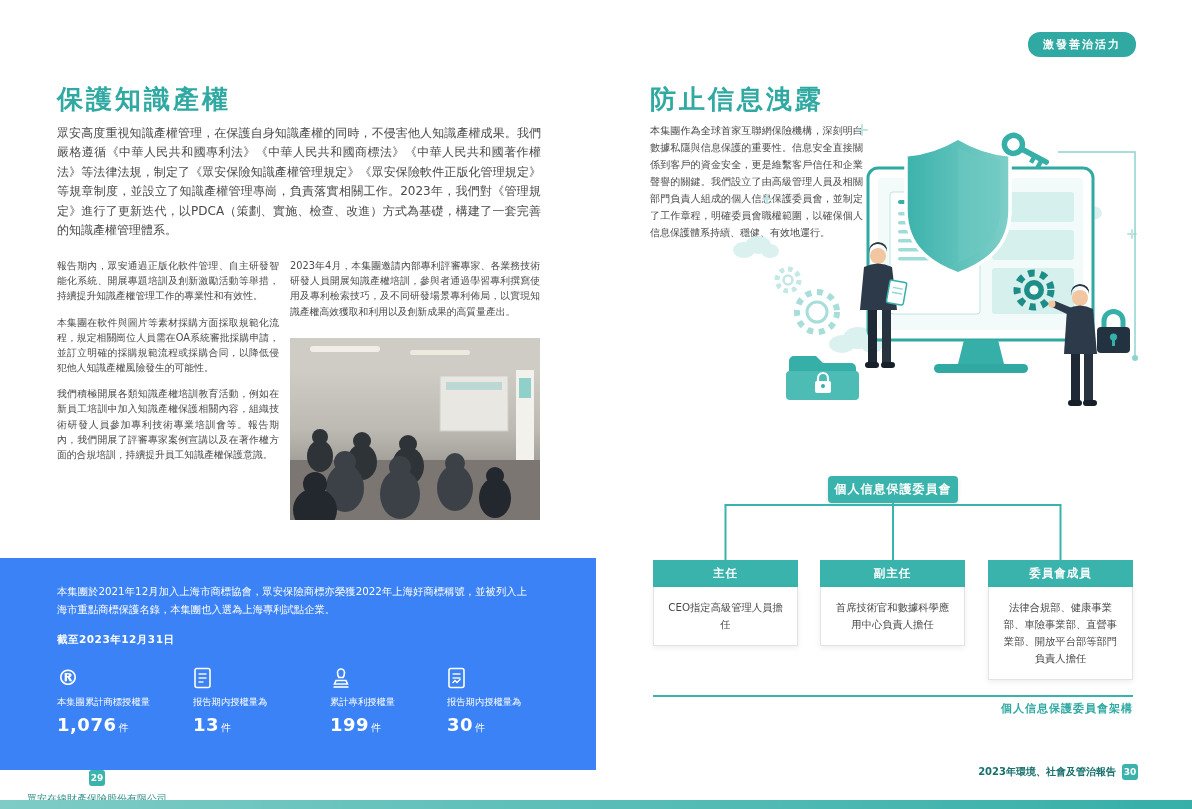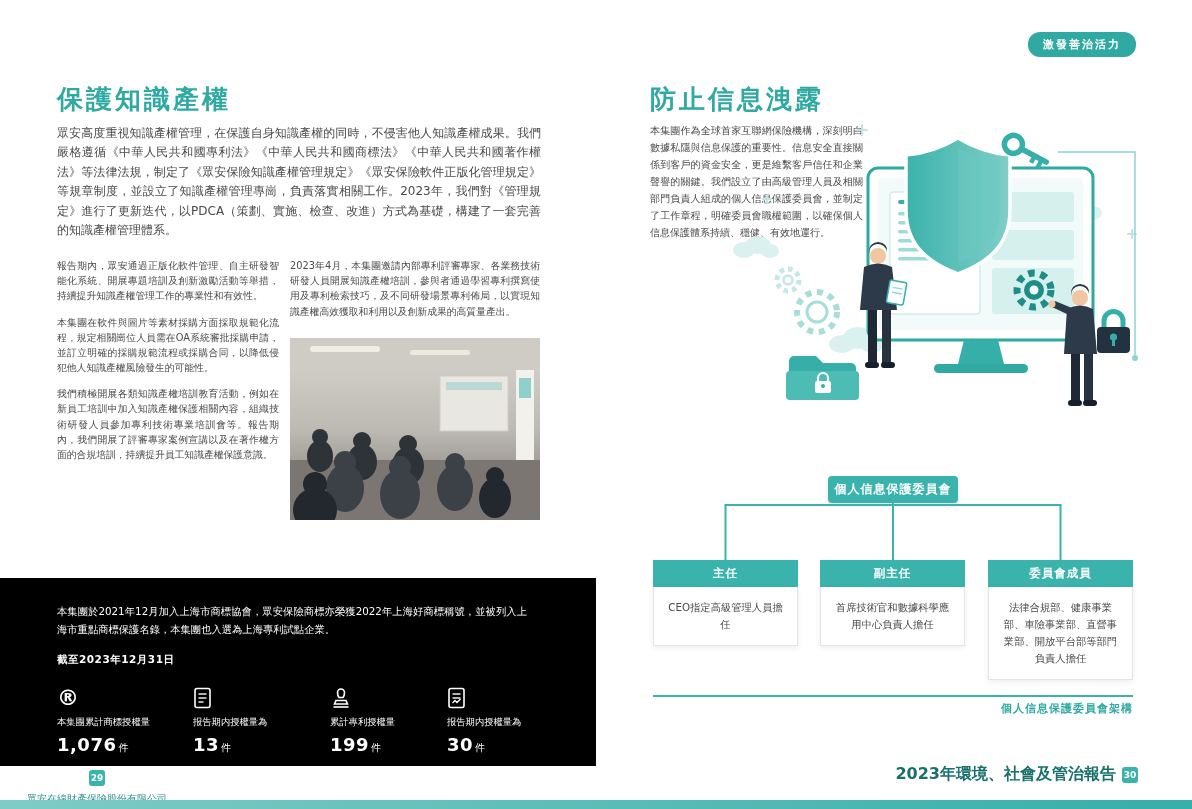--- a/index.html
+++ b/index.html
@@ -33,22 +33,22 @@
   
   .col-left  { position:absolute; left:57px;  top:258px; width:222px;
                font-size:9.8px; line-height:1.55; text-align:justify; color:#4a4a4a; }
   .col-left p { margin-bottom:11px; }
   .col-right { position:absolute; left:290px; top:258px; width:250px;
                font-size:9.8px; line-height:1.55; text-align:justify; color:#4a4a4a; }
 
   .photo { position:absolute; left:290px; top:338px; width:250px; height:182px; overflow:hidden; }
 
   
-  .highlight { position:absolute; left:0; top:558px; width:596px; height:188px;
-               background:#000000; color:#fff;margin-top:20px; }
+  .highlight { position:absolute; left:0; top:558px; width:596px; height:212px;
+               background:#3b82f6; color:#fff; }
   .hl-text { margin:25px 60px 0 57px; width:470px; font-size:10.3px; line-height:1.7; text-align:justify; }
   .hl-date { margin:15px 0 0 57px; font-size:10.5px; font-weight:bold; letter-spacing:0.5px; }
   .hl-stats { display:flex; margin:18px 0 0 57px; }
   .stat { display:flex; flex-direction:column; }
   .stat-1 { width:136px; } .stat-2 { width:137px; } .stat-3 { width:117px; } .stat-4 { width:110px; }
   .stat-icon { height:24px; display:flex; align-items:flex-end; margin-bottom:7px; }
   .stat-icon-r { font-size:22px; line-height:22px; color:#fff; font-weight:bold; }
   .stat-label { font-size:9.3px; margin-bottom:5px; }
   .stat-value { font-size:18px; font-weight:bold; letter-spacing:0.5px; }
   .stat-unit { font-size:10px; font-weight:normal; margin-left:2px; }
@@ -76,21 +76,21 @@
   .chart-divider { position:absolute; left:653px; top:695px; width:480px; border-top:2px solid #3ab3ac; }
   .chart-caption { position:absolute; left:653px; top:701px; width:480px; text-align:right;
                    color:#2fa9a2; font-weight:bold; font-size:11px; letter-spacing:1px; }
 
   
   .footer-left { position:absolute; left:27px; top:770px; display:flex; align-items:center; gap:6px;flex-direction:column; }
   .footer-right { position:absolute; right:54px; top:764px; display:flex; align-items:center; gap:6px; }
   .page-square { width:16px; height:16px; background:#3ab3ac; color:#fff; font-size:9px; font-weight:bold;
                  border-radius:3px; display:flex; align-items:center; justify-content:center; }
   .footer-company { color:#2e8f89; font-size:10px; }
-  .footer-report { color:#17706b; font-size:16px; font-weight:bold; }
+  .footer-report { color:#17706b; font-size:10px; font-weight:bold; }
 
   .bottom-bar { position:absolute; left:0; bottom:0; width:1192px; height:9px;
                 background:linear-gradient(90deg,#7fccc6,#35afa8); }
 </style>
 </head>
 <body>
 
 <div class="spread">
 
   <div class="badge">激發善治活力</div>

